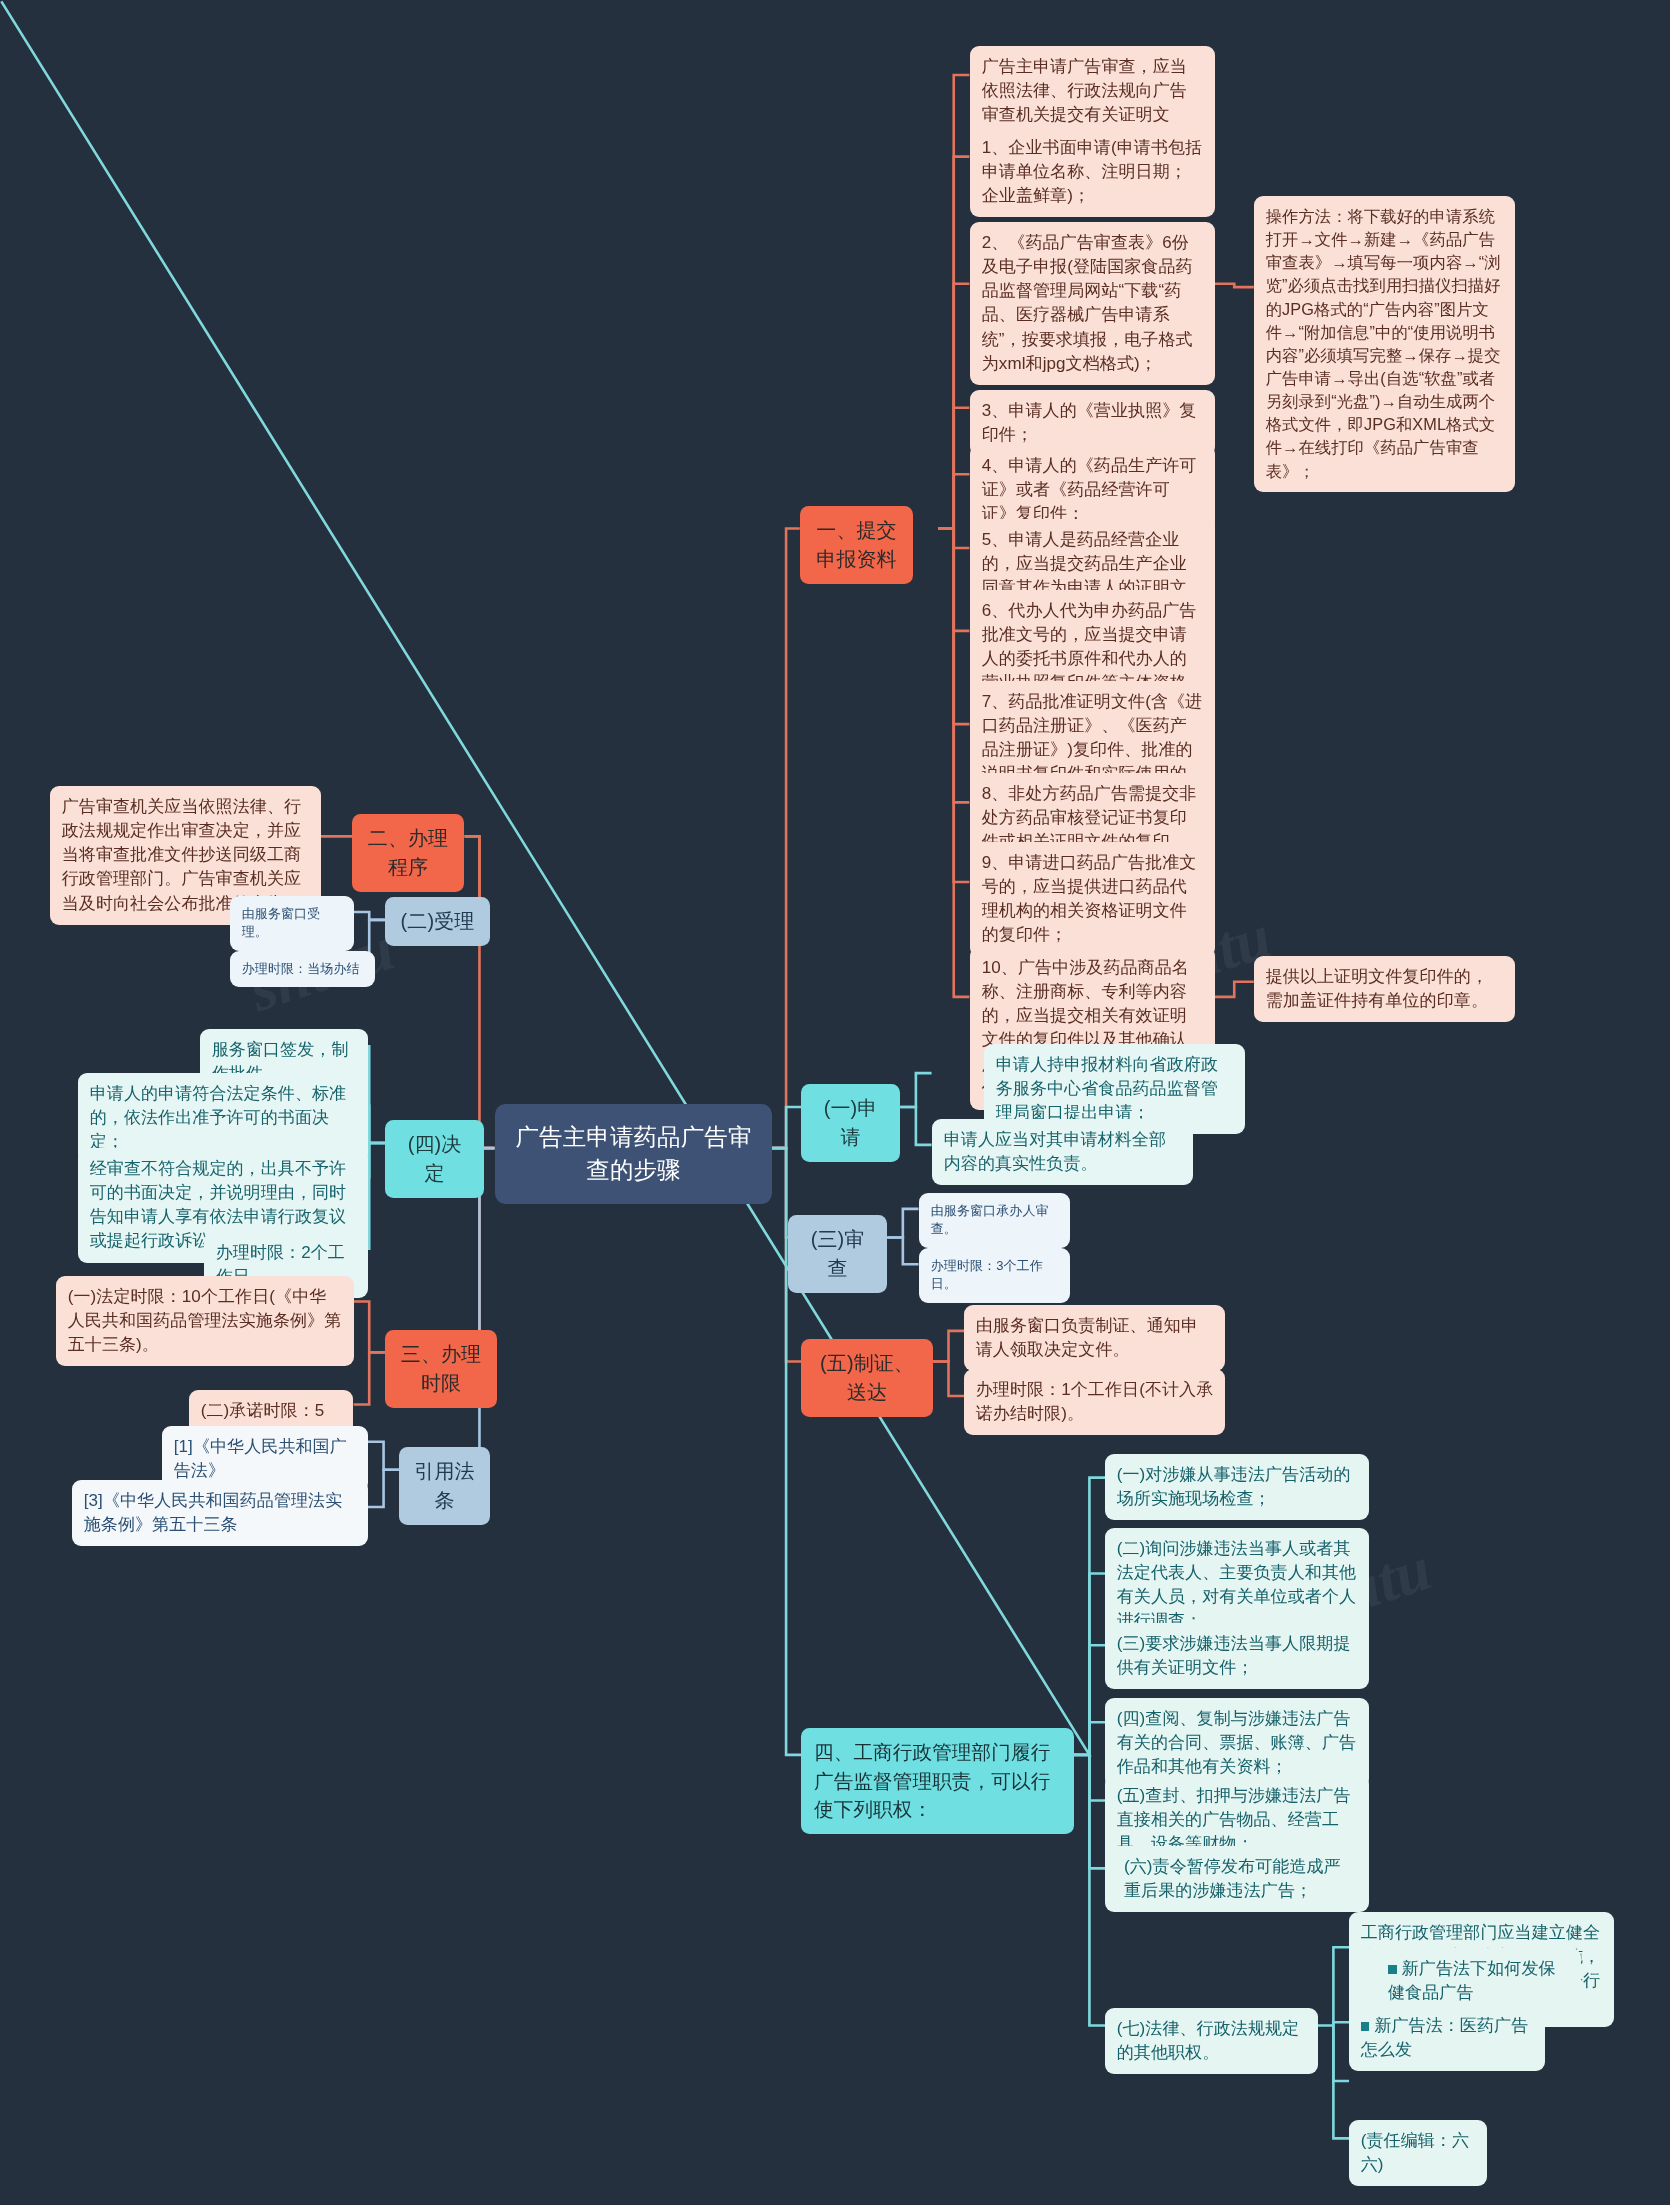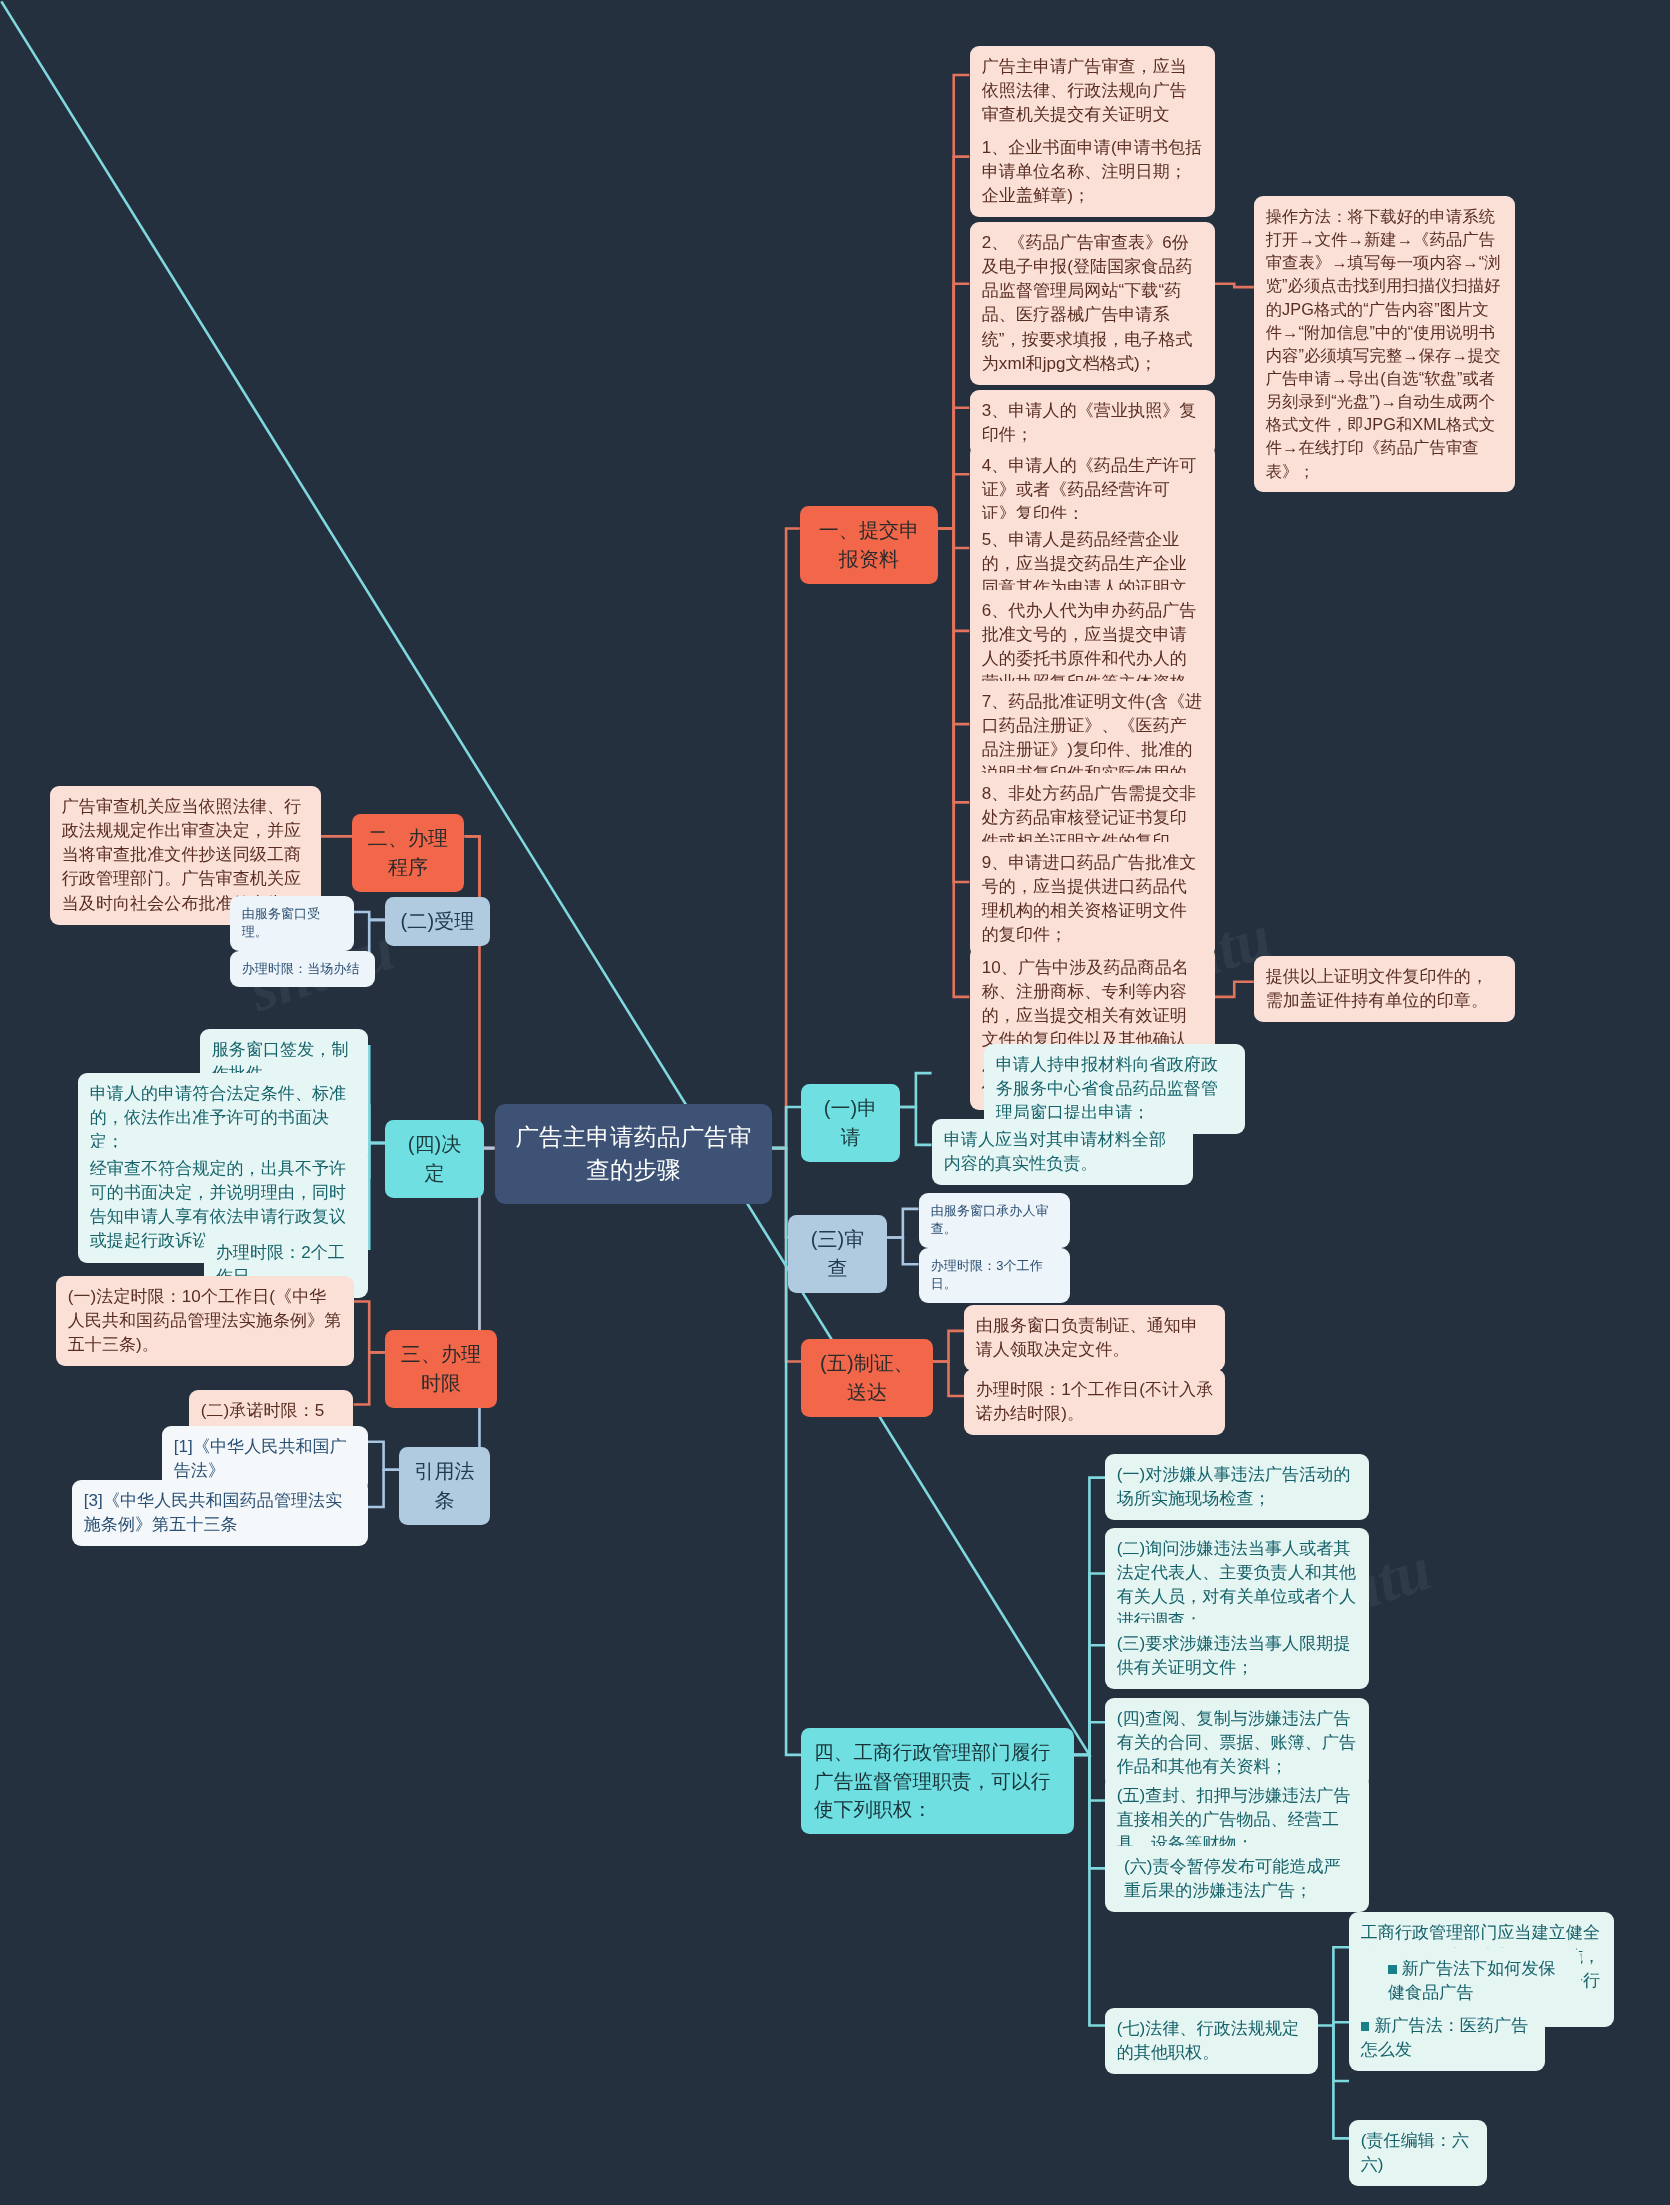--- a/index.html
+++ b/index.html
@@ -137,21 +137,21 @@
     </g>
   </svg>
 
   <div class="wm" style="left:248px;top:933px;transform:rotate(-18deg);">shutu</div>
   <div class="wm" style="left:966px;top:946px;transform:rotate(-18deg);">shutu shutu</div>
   <div class="wm" style="left:1285px;top:1553px;transform:rotate(-18deg);">shutu</div>
   <div class="wm" style="left:1011px;top:809px;transform:rotate(-18deg);">树图</div>
 
   <div class="node root" style="left:495px;top:1104px;width:277px;">广告主申请药品广告审查的步骤</div>
 
-  <div class="node head-orange" style="left:800px;top:506px;width:138px;">一、提交申报资料</div>
+  <div class="node head-orange" style="left:800px;top:506px;width:113px;">一、提交申报资料</div>
 
   <div class="node leaf-pink" style="left:970px;top:46px;width:245px;">广告主申请广告审查，应当依照法律、行政法规向广告审查机关提交有关证明文件。</div>
   <div class="node leaf-pink" style="left:970px;top:127px;width:245px;">1、企业书面申请(申请书包括申请单位名称、注明日期；企业盖鲜章)；</div>
   <div class="node leaf-pink" style="left:970px;top:222px;width:245px;">2、《药品广告审查表》6份及电子申报(登陆国家食品药品监督管理局网站“下载“药品、医疗器械广告申请系统”，按要求填报，电子格式为xml和jpg文档格式)；</div>
   <div class="node leaf-pink" style="left:1254px;top:196px;width:261px;font-size:16.3px;">操作方法：将下载好的申请系统打开→文件→新建→《药品广告审查表》→填写每一项内容→“浏览”必须点击找到用扫描仪扫描好的JPG格式的“广告内容”图片文件→“附加信息”中的“使用说明书内容”必须填写完整→保存→提交广告申请→导出(自选“软盘”或者另刻录到“光盘”)→自动生成两个格式文件，即JPG和XML格式文件→在线打印《药品广告审查表》；</div>
   <div class="node leaf-pink" style="left:970px;top:390px;width:245px;">3、申请人的《营业执照》复印件；</div>
   <div class="node leaf-pink" style="left:970px;top:445px;width:245px;">4、申请人的《药品生产许可证》或者《药品经营许可证》复印件；</div>
   <div class="node leaf-pink" style="left:970px;top:519px;width:245px;">5、申请人是药品经营企业的，应当提交药品生产企业同意其作为申请人的证明文件原件；</div>
   <div class="node leaf-pink" style="left:970px;top:590px;width:245px;">6、代办人代为申办药品广告批准文号的，应当提交申请人的委托书原件和代办人的营业执照复印件等主体资格证明文件；</div>
   <div class="node leaf-pink" style="left:970px;top:681px;width:245px;">7、药品批准证明文件(含《进口药品注册证》、《医药产品注册证》)复印件、批准的说明书复印件和实际使用的标签及说明书；</div>

